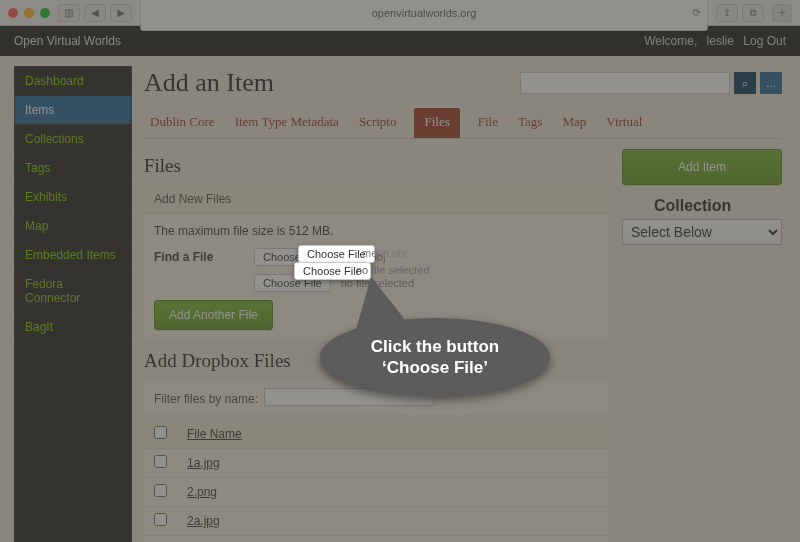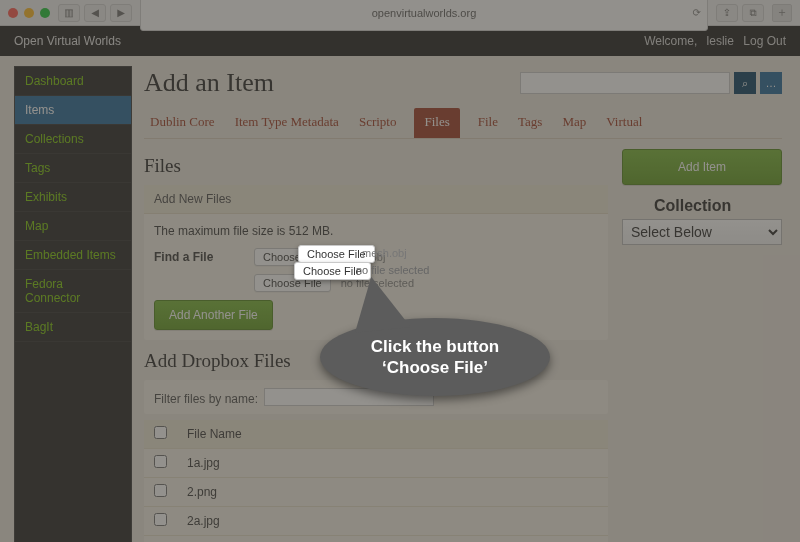--- a/index.html
+++ b/index.html
@@ -60,21 +60,21 @@
   .green-btn { background: linear-gradient(#7fb940,#6aa02e); color:#fff; border:1px solid #5c8d28; padding:7px 14px; border-radius:3px; font-size:12px; cursor:pointer; display:inline-block; box-shadow:0 1px 0 rgba(0,0,0,.1);}
   .green-btn.big { display:block; text-align:center; padding:10px 0; margin-bottom:12px;}
 
   .coll-label { font-weight:bold; font-size:16px; color:#333; margin-bottom:4px;margin-left:32px; }
   .coll-select { width:100%; border:1px solid #bdbdbd; background:linear-gradient(#fff,#f3f3f3); font-size:14px; padding:3px 4px; color:#333;}
 
   .filter-row { background:#f4f0e6; padding:8px 10px; display:flex; align-items:flex-end; gap:6px; font-size:12px; color:#555; border-radius:2px; margin-bottom:6px;}
   .filter-row input { border:1px solid #ccc; height:18px; width:170px; background:#fff; }
 
   .table { width:100%; background:#f4f0e6; border-collapse:collapse; font-size:12px; }
-  .table th, .table td { text-align:left; padding:6px 10px; border-bottom:1px solid #e4ddc9; color:#444;}
+  .table th, .table td { text-align:left; padding:6px 10px; border-bottom:1px solid #e4ddc9; color:#444;text-decoration:underline;}
   .table th { background:#ece6d6; font-weight:normal; }
   .table .cb-col { width:24px; }
   .table input[type=checkbox]{ }
 
   
   .dim { position:absolute; inset:0; background:rgba(58,54,48,0.55); pointer-events:none; }
 
   
   .callout { position:absolute; left:310px; top:290px; width:265px; height:110px; pointer-events:none; }
   .callout-bubble { background:#5c5c5c; color:#fff; width:230px; height:78px; border-radius:50%/50%; display:flex; align-items:center; justify-content:center; text-align:center; font-size:17px; font-weight:600; line-height:1.25; box-shadow:0 4px 10px rgba(0,0,0,.45); margin-top:28px; margin-left:10px;}

